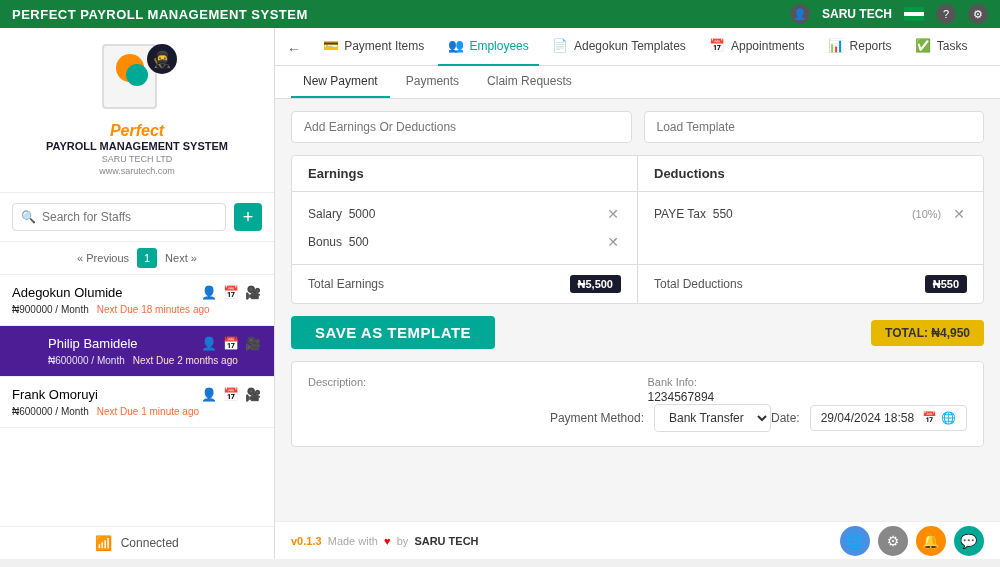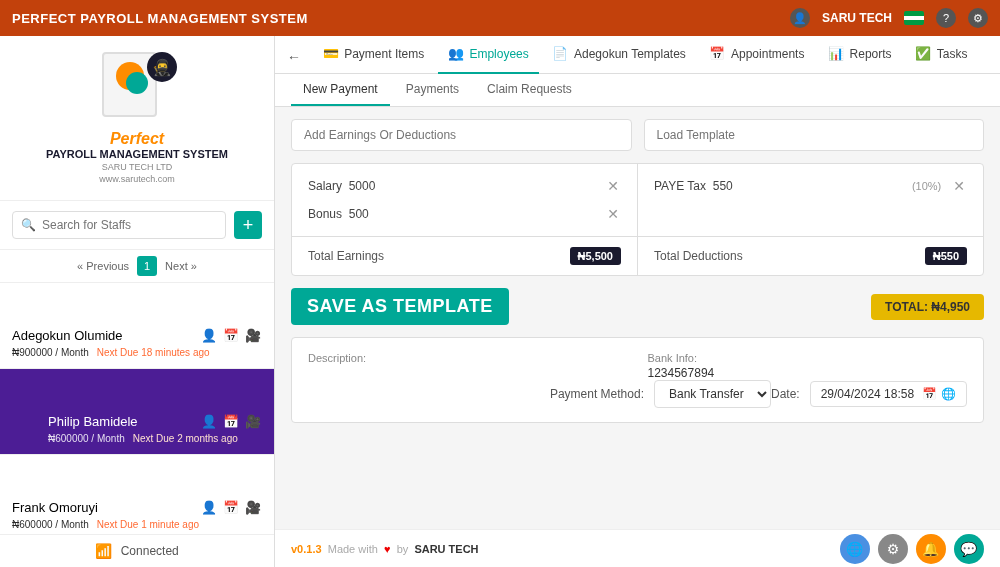--- a/index.html
+++ b/index.html
@@ -1,22 +1,22 @@
 <!DOCTYPE html>
 <html><head>
   <meta charset="utf-8">
   <style>
     * { box-sizing: border-box; margin: 0; padding: 0; }
     body { font-family: Arial, sans-serif; font-size: 13px; background: #f0f0f0; width: 1000px; height: 567px; overflow: hidden; }
 
     
     .topbar {
-      background: #c2410c;
+      background: #15803d;
       color: white;
-      height: 36px;
+      height: 28px;
       display: flex;
       align-items: center;
       justify-content: space-between;
       padding: 0 12px;
     }
     .topbar-title { font-size: 13px; font-weight: bold; letter-spacing: 0.5px; }
     .topbar-right { display: flex; align-items: center; gap: 12px; }
     .topbar-right span { font-size: 12px; }
     .topbar-icon { width: 20px; height: 20px; border-radius: 50%; background: #555; display: flex; align-items: center; justify-content: center; font-size: 11px; color: white; cursor: pointer; }
     .topbar-flag { width: 20px; height: 14px; background: linear-gradient(to bottom, #009a44 33%, white 33%, white 66%, #009a44 66%); border-radius: 2px; }
@@ -149,21 +149,21 @@
     .page-btn { cursor: pointer; color: #666; font-size: 11px; background: none; border: none; }
 
     
     .staff-list { flex: 1; overflow-y: auto; }
     .staff-item {
       padding: 10px 12px;
       border-bottom: 1px solid #eee;
       cursor: pointer;
     }
     .staff-item.active { background: #4c1d95; color: white; padding-left: 48px; }
-    .staff-item-top { display: flex; align-items: center; justify-content: space-between; margin-bottom: 4px; margin-top: 35px; }
+    .staff-item-top { display: flex; align-items: center; justify-content: space-between; margin-bottom: 4px; }
     .staff-name { font-size: 13px; font-weight: 500; }
     .staff-icons { display: flex; gap: 6px; }
     .staff-icon { font-size: 13px; }
     .staff-item.active .staff-icon { color: white; }
     .staff-icon:not(.active) { color: #4a90e2; }
     .staff-meta { font-size: 10px; display: flex; gap: 8px; }
     .staff-salary { color: inherit; opacity: 0.85; }
     .staff-due { color: #ff6b35; }
     .staff-item.active .staff-due { color: #ffe0d0; }
 
@@ -326,23 +326,23 @@
     .action-row {
       display: flex;
       align-items: center;
       justify-content: space-between;
       margin-bottom: 12px;
     }
     .save-template-btn {
       background: #00a896;
       color: white;
       border: none;
-      padding: 8px 16px;
-      border-radius: 4px;
-      font-size: 18px;
+      padding: 8px 24px;
+      border-radius: 4px;
+      font-size: 15px;
       font-weight: bold;
       cursor: pointer;
       letter-spacing: 0.5px;
       text-align: right;
     }
     .grand-total {
       background: #e6b800;
       color: #333;
       padding: 6px 14px;
       border-radius: 4px;
@@ -566,20 +566,24 @@
     </div>
 
     <div class="content-area">
 
       <div class="template-row">
         <input class="earnings-input" type="text" placeholder="Add Earnings Or Deductions" style="">
         <input class="load-template" type="text" placeholder="Load Template" style="">
       </div>
 
       <div class="pay-table">
+        <div class="pay-table-header">
+          <div class="pay-col">Earnings</div>
+          <div class="pay-col">Deductions</div>
+        </div>
         <div class="pay-table-body">
           <div class="pay-col-body">
             <div class="pay-row">
               <span class="pay-label">Salary &nbsp;<span>5000</span></span>
               <button class="remove-btn">✕</button>
             </div>
             <div class="pay-row">
               <span class="pay-label">Bonus &nbsp;<span>500</span></span>
               <button class="remove-btn">✕</button>
             </div>

